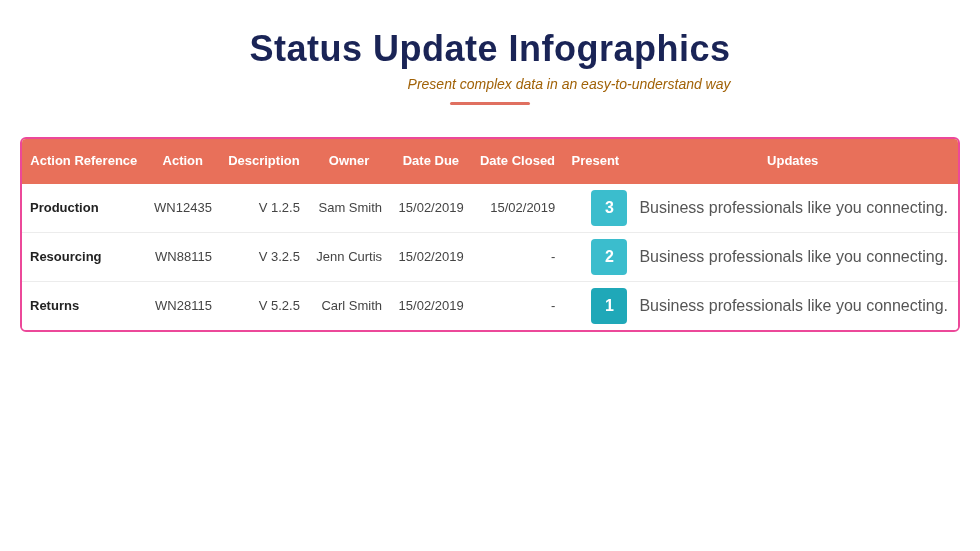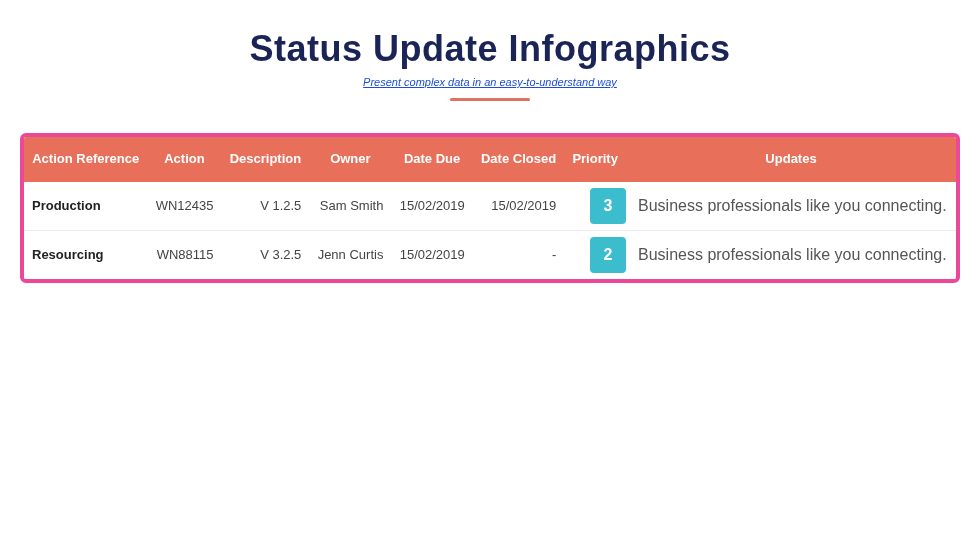--- a/index.html
+++ b/index.html
@@ -10,54 +10,53 @@
       background: #ffffff;
       font-family: 'Segoe UI', Arial, sans-serif;
       display: flex;
       flex-direction: column;
       align-items: center;
       justify-content: flex-start;
       overflow: hidden;
     }
 
     .header-section {
-      text-align: center;
+      text-align: right;
       margin-top: 28px;
       margin-bottom: 14px;
     }
 
     .main-title {
       font-size: 36px;
       font-weight: 800;
       color: #1a2456;
       letter-spacing: 0.5px;
     }
 
     .subtitle {
-      font-size: 11px;
-      color: #1d4ed8;
+      font-size: 14px;
+      color: #a16207;
       margin-top: 6px;
       font-style: italic;
-      text-decoration: underline;
     }
 
     .divider {
       width: 80px;
       height: 3px;
       background: #e07060;
       margin: 10px auto 0;
       border-radius: 2px;
     }
 
     .table-container {
       width: 940px;
       margin-top: 18px;
       border-radius: 6px;
       overflow: hidden;
-      border: 4px solid #ec4899;
+      border: 2px solid #ec4899;
     }
 
     table {
       width: 100%;
       border-collapse: collapse;
     }
 
     thead tr {
       background: #e8705a;
     }
@@ -134,21 +133,21 @@
 <div class="table-container">
   <table>
     <thead>
       <tr>
         <th>Action Reference</th>
         <th>Action</th>
         <th>Description</th>
         <th>Owner</th>
         <th>Date Due</th>
         <th>Date Closed</th>
-        <th>Priority</th>
+        <th>Present</th>
         <th>Updates</th>
       </tr>
     </thead>
     <tbody id="table-body">
     <tr>
           <td>Production</td>
           <td>WN12435</td>
           <td>V 1.2.5</td>
           <td>Sam Smith</td>
           <td>15/02/2019</td>
@@ -159,15 +158,25 @@
         <tr>
           <td>Resourcing</td>
           <td>WN88115</td>
           <td>V 3.2.5</td>
           <td>Jenn Curtis</td>
           <td>15/02/2019</td>
           <td>-</td>
           <td class="priority-cell"><span class="priority-badge priority-2">2</span></td>
           <td class="updates-cell">Business professionals like you connecting.</td>
         </tr>
+        <tr>
+          <td>Returns</td>
+          <td>WN28115</td>
+          <td>V 5.2.5</td>
+          <td>Carl Smith</td>
+          <td>15/02/2019</td>
+          <td>-</td>
+          <td class="priority-cell"><span class="priority-badge priority-1">1</span></td>
+          <td class="updates-cell">Business professionals like you connecting.</td>
+        </tr>
       </tbody>
   </table>
 </div>
 
 </body></html>

